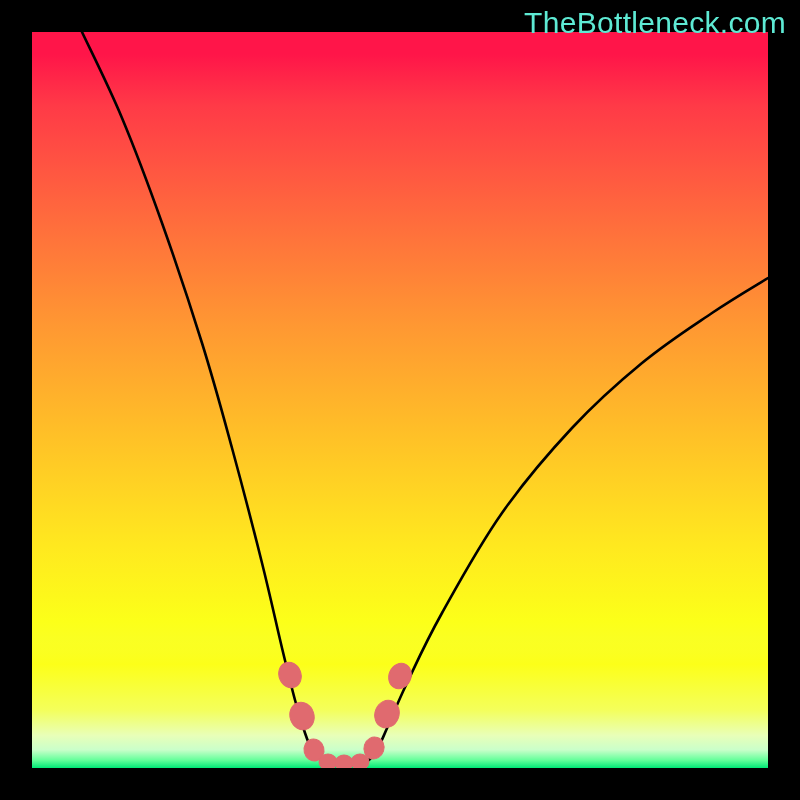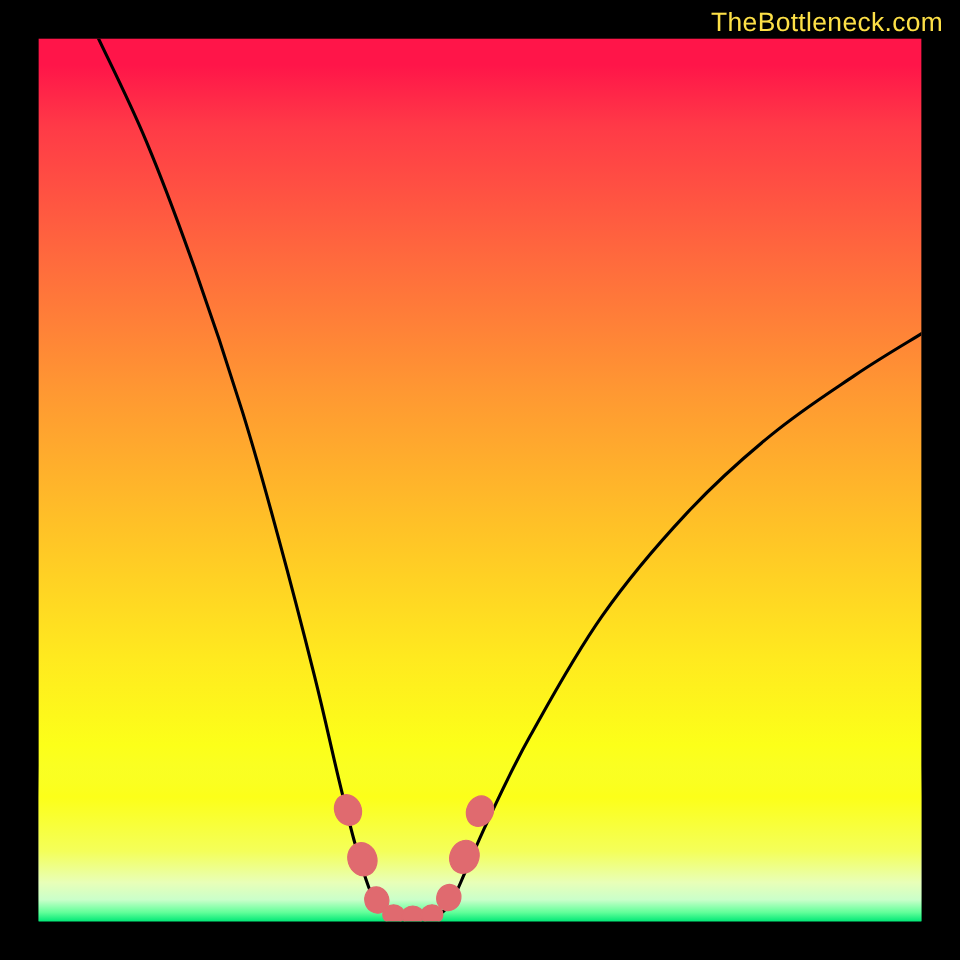--- a/index.html
+++ b/index.html
@@ -59,22 +59,22 @@
       #e8ffb8 75%,
       #caffca 86%,
       #63ff9a 94%,
       #00e876 100%
     );
   }
   .watermark {
     position: absolute;
     top: 6px;
     right: 14px;
-    color: #fde047;
-    font-size: 22px;
+    color: #5eead4;
+    font-size: 30px;
     font-weight: 400;
     letter-spacing: 0.3px;
     z-index: 5;
   }
   svg.curves {
     position: absolute;
     inset: 0;
     width: 100%;
     height: 100%;
   }

